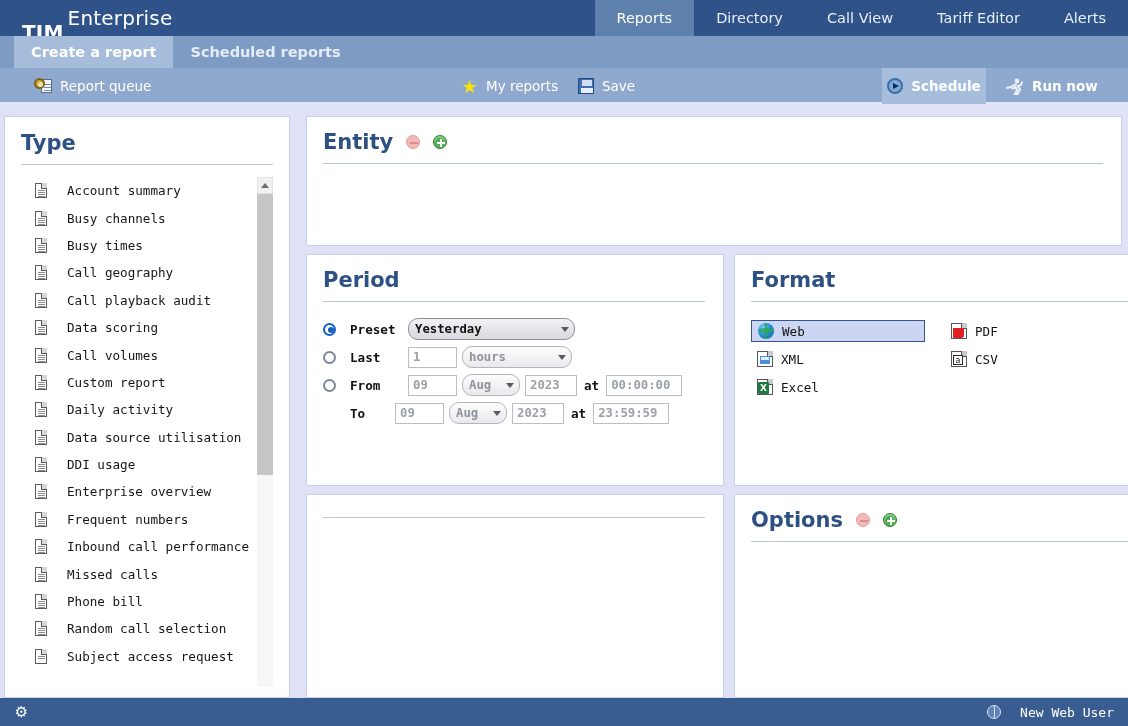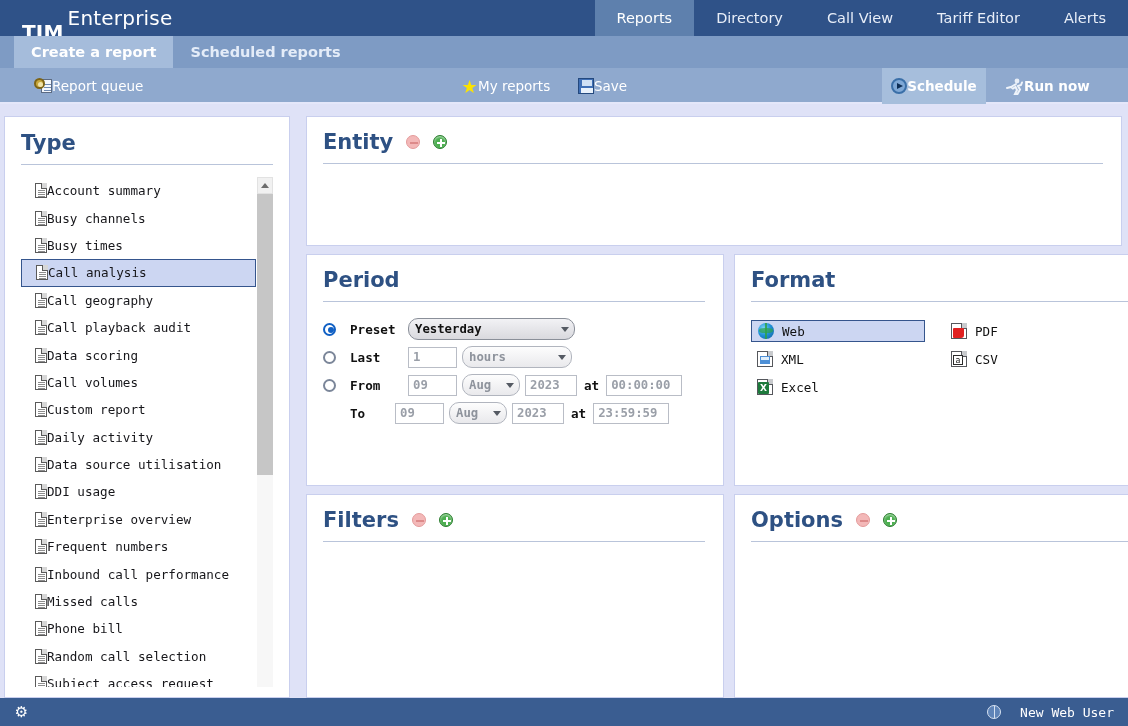--- a/index.html
+++ b/index.html
@@ -49,21 +49,21 @@
   }
   .subbar .stab.active { background: #a5bcdb; color: #ffffff; }
 
   
   .toolbar {
     position: absolute; left: 0; top: 68px; width: 1128px; height: 36px;
     background: #8fa9ce; border-bottom: 2px solid #e4e7fa;
   }
   .tb-item {
     position: absolute; top: 0; height: 36px;
-    display: flex; align-items: center; 
+    display: flex; align-items: center; gap: 8px;
     color: #ffffff; font-size: 13.5px; white-space: nowrap;
     cursor: pointer; padding: 0 6px;
   }
   .tb-item.bold { font-weight: bold; }
   .tb-hover { background: #a6bedc; }
   .redbox {
     position: absolute; left: 877px; top: 66px;
     width: 113px; height: 40px;
     border: 4px solid #ee1111; cursor: pointer;
   }
@@ -120,21 +120,21 @@
   .circ.plus { background: #4caf50; border: 1px solid #2f7e33; box-shadow: inset 0 1px 2px rgba(255,255,255,.65); }
   .circ.plus:before { content:""; position:absolute; left:3px; top:6px; width:8px; height:2px; background:#ffffff; }
   .circ.plus:after  { content:""; position:absolute; left:6px; top:3px; width:2px; height:8px; background:#ffffff; }
 
   
   #sidebar { left: 4px; top: 116px; width: 286px; height: 582px; padding: 14px 16px 0 16px; }
   .type-list {
     position: relative; margin-top: 12px; height: 510px; overflow: hidden;
   }
   .type-item {
-    display: flex; align-items: center; gap: 0;
+    display: flex; align-items: center; gap: 20px;
     height: 27.4px; padding-left: 14px;
     font-family: "DejaVu Sans Mono", monospace; font-size: 12.6px; color: #16161a;
     white-space: nowrap; cursor: pointer;
   }
   .type-item.selected {
     background: #ccd6f2; border: 1px solid #35558d;
     margin-right: 17px;
   }
   .doc-ico { width: 12px; height: 15px; position: relative; flex: none;
     background: #ffffff; border: 1px solid #5a5a5a; }
@@ -307,29 +307,20 @@
       </div>
       <div class="type-item">
         <span class="doc-ico">
             <i></i>
             <i></i>
             <i></i>
             <i></i>
           </span>
         <span>Busy times</span>
       </div>
-      <div class="type-item selected">
-        <span class="doc-ico">
-            <i></i>
-            <i></i>
-            <i></i>
-            <i></i>
-          </span>
-        <span>Call analysis</span>
-      </div>
       <div class="type-item">
         <span class="doc-ico">
             <i></i>
             <i></i>
             <i></i>
             <i></i>
           </span>
         <span>Call geography</span>
       </div>
       <div class="type-item">
@@ -563,25 +554,20 @@
         <span class="fi fi-doc fi-xls">
             <span class="badge"></span>
           </span>
         <span>Excel</span>
       </div>
 
     </div>
   </section>
 
   <section class="panel" id="filters">
-    <h2 class="panel-title">
-      <span>Filters</span>
-      <span class="circ minus"></span>
-      <span class="circ plus"></span>
-    </h2>
     <div class="panel-hr"></div>
   </section>
 
   <section class="panel" id="options">
     <h2 class="panel-title">
       <span>Options</span>
       <span class="circ minus"></span>
       <span class="circ plus"></span>
     </h2>
     <div class="panel-hr"></div>

